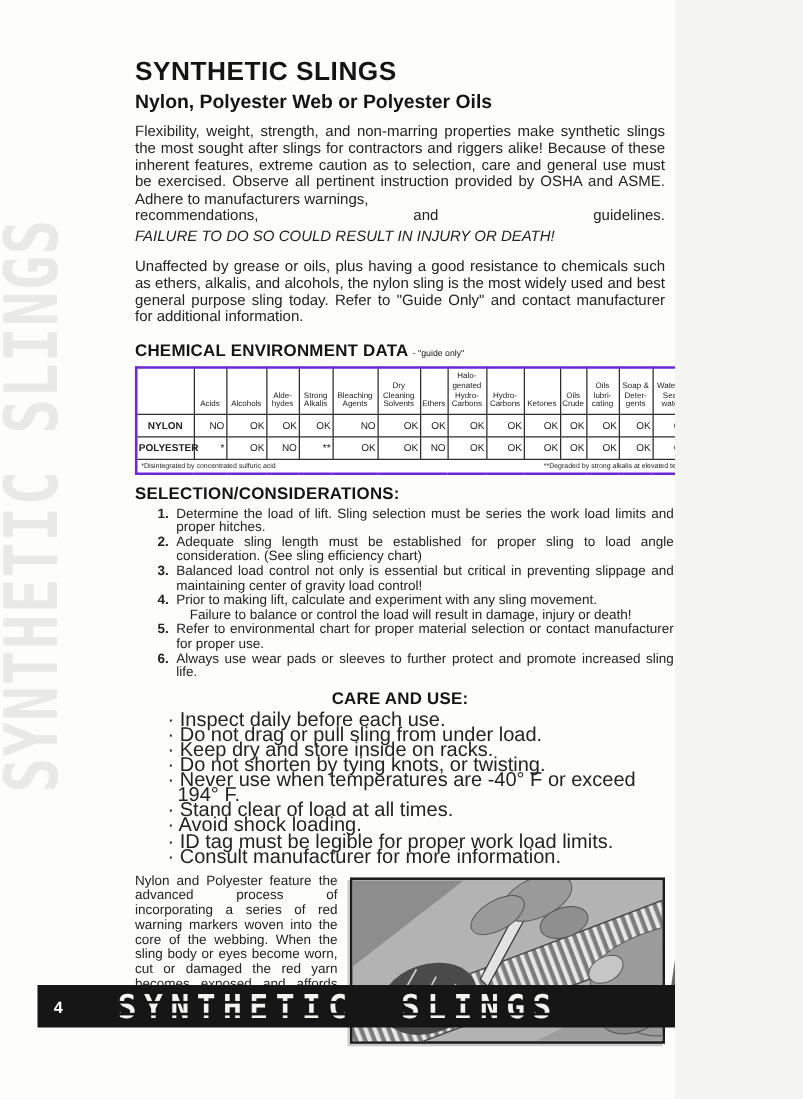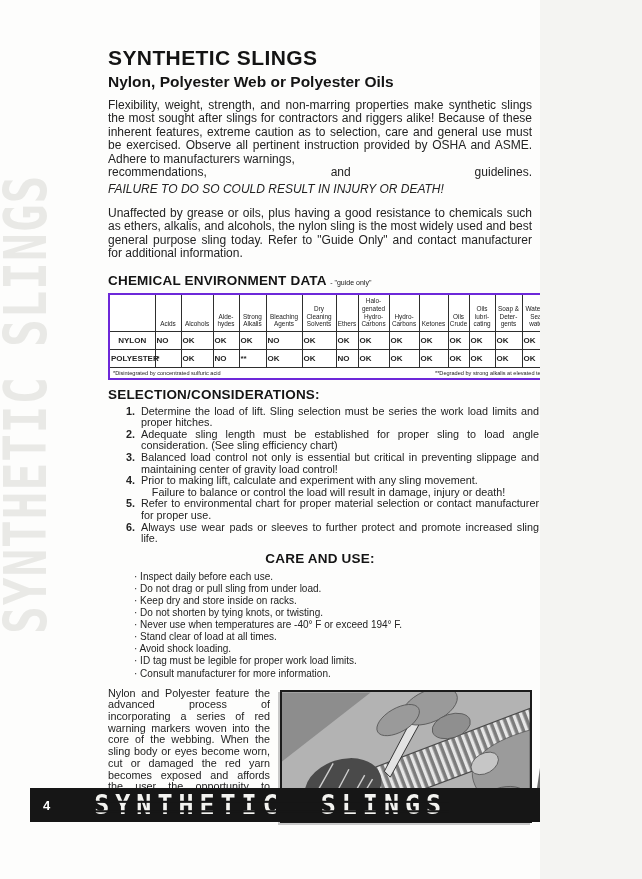--- a/index.html
+++ b/index.html
@@ -25,30 +25,30 @@
   .sec-head{font-size:13.5px;font-weight:700;margin:13px 0 0;color:#141414;letter-spacing:.2px;}
   .sec-head .note{font-size:7px;font-weight:400;letter-spacing:0;}
 
   
   .chem-table{margin-top:5px;border-collapse:collapse;table-layout:fixed;width:464px;
     background:#fff;position:relative;z-index:3;border:2px solid #6d28d9;}
   .chem-table th,.chem-table td{border:1px solid #2e2e2e;background:#fff;}
   .chem-table thead th{font-size:6.4px;font-weight:400;line-height:1.18;white-space:pre-line;
     vertical-align:bottom;text-align:center;padding:2px 0 3px;height:30px;color:#222;}
   .chem-table tbody th{font-size:8px;font-weight:700;text-align:center;height:15px;}
-  .chem-table tbody td{font-size:8px;font-weight:700;text-align:left;height:15px;}
+  .chem-table tbody td{font-size:8px;font-weight:400;text-align:right;height:15px;}
   .chem-table tfoot td{padding:1px 3px;height:8px;}
   .footcell{display:flex;justify-content:space-between;font-size:5.6px;color:#222;}
 
   .sel-list{counter-reset:n;margin:4px 0 0;padding:0 0 0 33px;list-style:none;
     font-size:10.8px;line-height:11.6px;width:398px;}
   .sel-list li{counter-increment:n;position:relative;white-space:pre-line;text-align:justify;margin:0;}
   .sel-list li::before{content:counter(n) ".";position:absolute;left:-15px;top:0;font-weight:700;}
 
-  .care-list{margin:5px 0 0;padding:0 0 0 26px;list-style:none;font-size:10px;line-height:12.1px;}
+  .care-list{margin:5px 0 0;padding:0 0 0 26px;list-style:none;font-size:16px;line-height:12.1px;}
   .care-list li{text-indent:-8px;padding-left:8px;}
   .care-list li::before{content:"· ";}
 
   .bottom{display:flex;gap:10px;margin-top:8px;}
   .markers-para{width:162px;font-size:10.8px;line-height:11.7px;text-align:justify;flex-shrink:0;}
   .photo{width:248px;height:129px;border:2px solid #1c1c1c;flex-shrink:0;margin-top:2px;
     box-shadow:-2px 2px 0 #c9c9c9;background:#b9b9b9;}
   .photo svg{display:block;width:100%;height:100%;}
 
   

